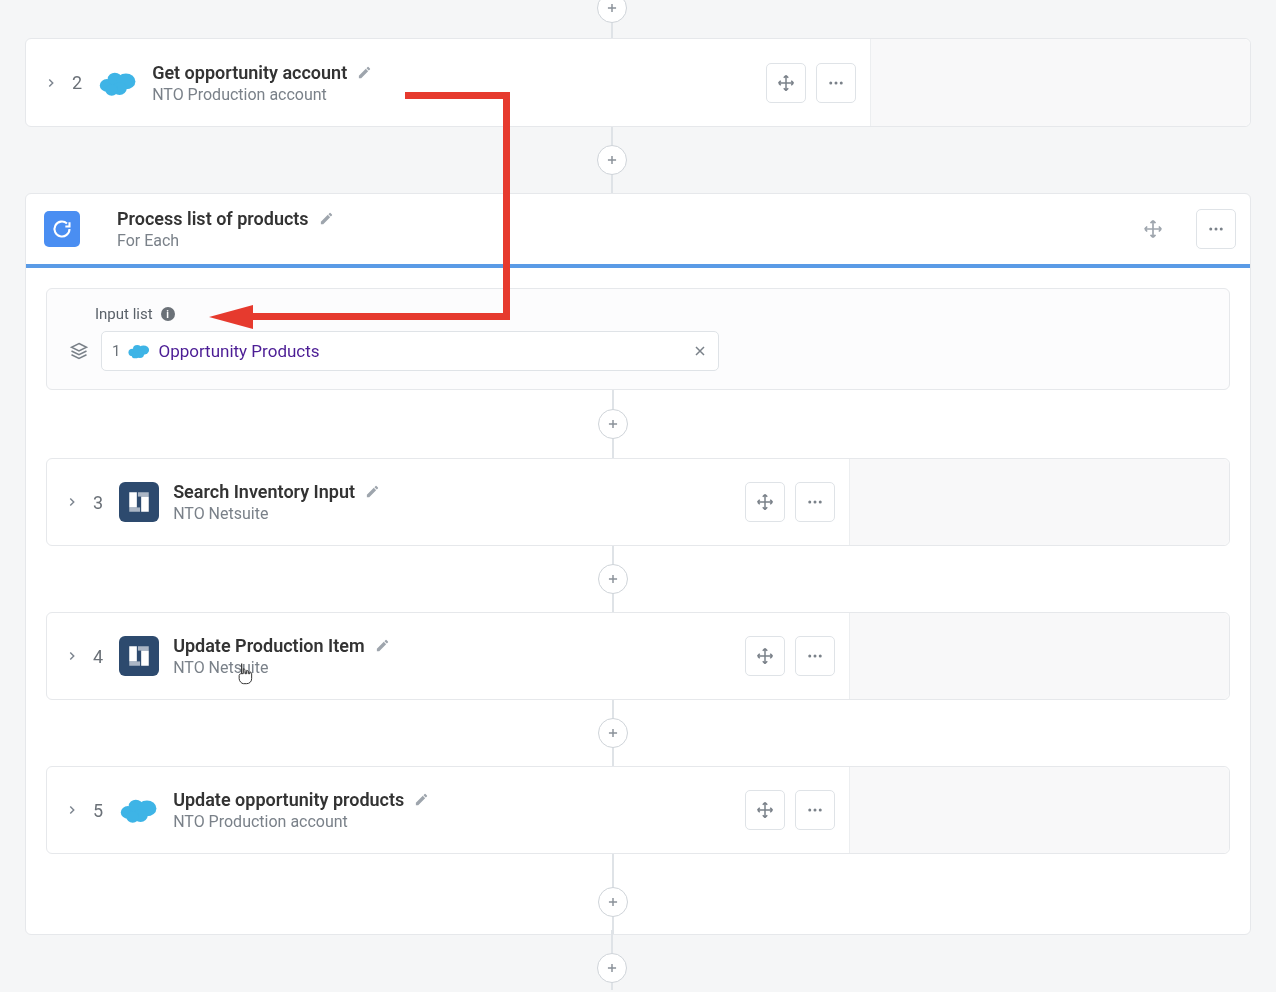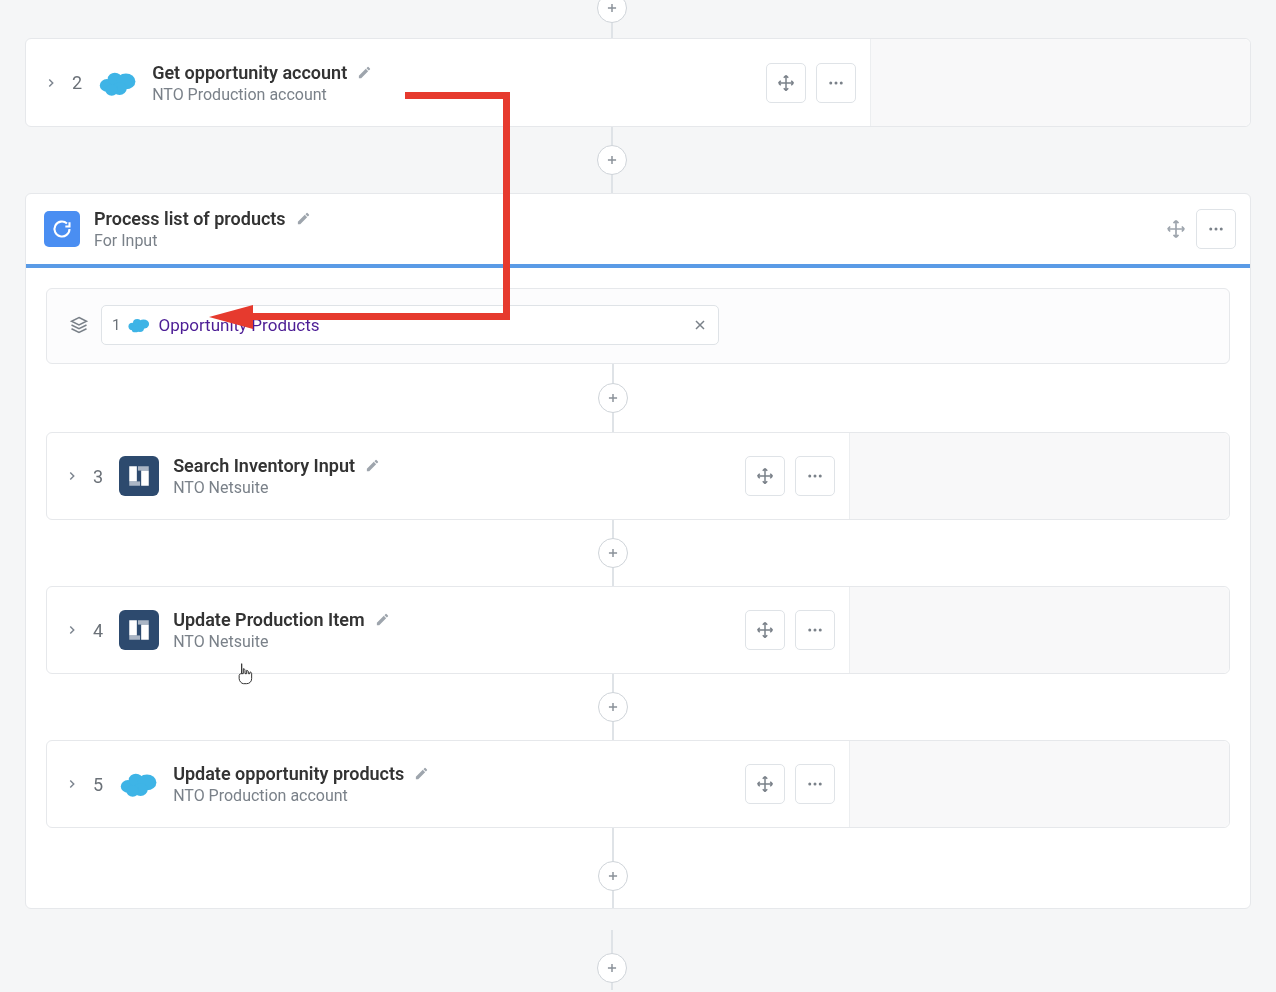--- a/index.html
+++ b/index.html
@@ -140,20 +140,21 @@
     left: 0;
     right: 0;
     border: 1px solid #e6e8eb;
     border-radius: 6px;
     background: #fff;
   }
   .foreach-header {
     display: flex;
     align-items: center;
     padding: 14px 14px 14px 18px;
+    gap: 23px;
   }
   .foreach-strip {
     height: 4px;
     background: #5a9be6;
     border-radius: 0;
   }
   .input-list-card {
     margin: 20px 20px 0 20px;
     border: 1px solid #e6e8eb;
     border-radius: 6px;
@@ -338,39 +339,43 @@
             <path d="M21 4v5h-5"></path>
           </svg>
       </div>
       <div class="title-block">
         <div class="title-row">
           <span class="step-title">Process list of products</span>
           <svg class="pencil" viewBox="0 0 24 24" fill="currentColor">
               <path d="M3 17.25V21h3.75L17.81 9.94l-3.75-3.75L3 17.25zM20.71 7.04a1 1 0 000-1.41l-2.34-2.34a1 1 0 00-1.41 0l-1.83 1.83 3.75 3.75 1.83-1.83z"></path>
             </svg>
         </div>
-        <span class="step-sub">For Input</span>
+        <span class="step-sub">For Each</span>
       </div>
       <div style="flex:1"></div>
       <div class="ctrl-icon-plain">
         <svg viewBox="0 0 24 24" fill="none" stroke="currentColor" stroke-width="2">
             <path d="M12 2v20M2 12h20M12 2l-3 3M12 2l3 3M12 22l-3-3M12 22l3-3M2 12l3-3M2 12l3 3M22 12l-3-3M22 12l-3 3"></path>
           </svg>
       </div>
       <div class="ctrl-btn">
         <svg viewBox="0 0 24 24" fill="currentColor">
             <circle cx="5" cy="12" r="2"></circle>
             <circle cx="12" cy="12" r="2"></circle>
             <circle cx="19" cy="12" r="2"></circle>
           </svg>
       </div>
     </div>
     <div class="foreach-strip"></div>
 
     <div class="input-list-card">
+      <div class="input-list-label-row">
+        <span class="input-list-label">Input list</span>
+        <span class="info-dot">i</span>
+      </div>
       <div class="pill-row">
         <svg class="layers-icon" viewBox="0 0 24 24" fill="none" stroke="currentColor" stroke-width="1.8">
             <path d="M12 3l9 4.5-9 4.5-9-4.5L12 3zM3 12l9 4.5 9-4.5M3 16.5L12 21l9-4.5"></path>
           </svg>
         <div class="pill">
           <span class="pill-num">1</span>
           <svg width="22" height="16" viewBox="0 0 48 34">
               <g fill="#3eb4e6">
                 <ellipse cx="10" cy="20" rx="9" ry="8"></ellipse>
                 <ellipse cx="20" cy="12" rx="9" ry="8"></ellipse>

